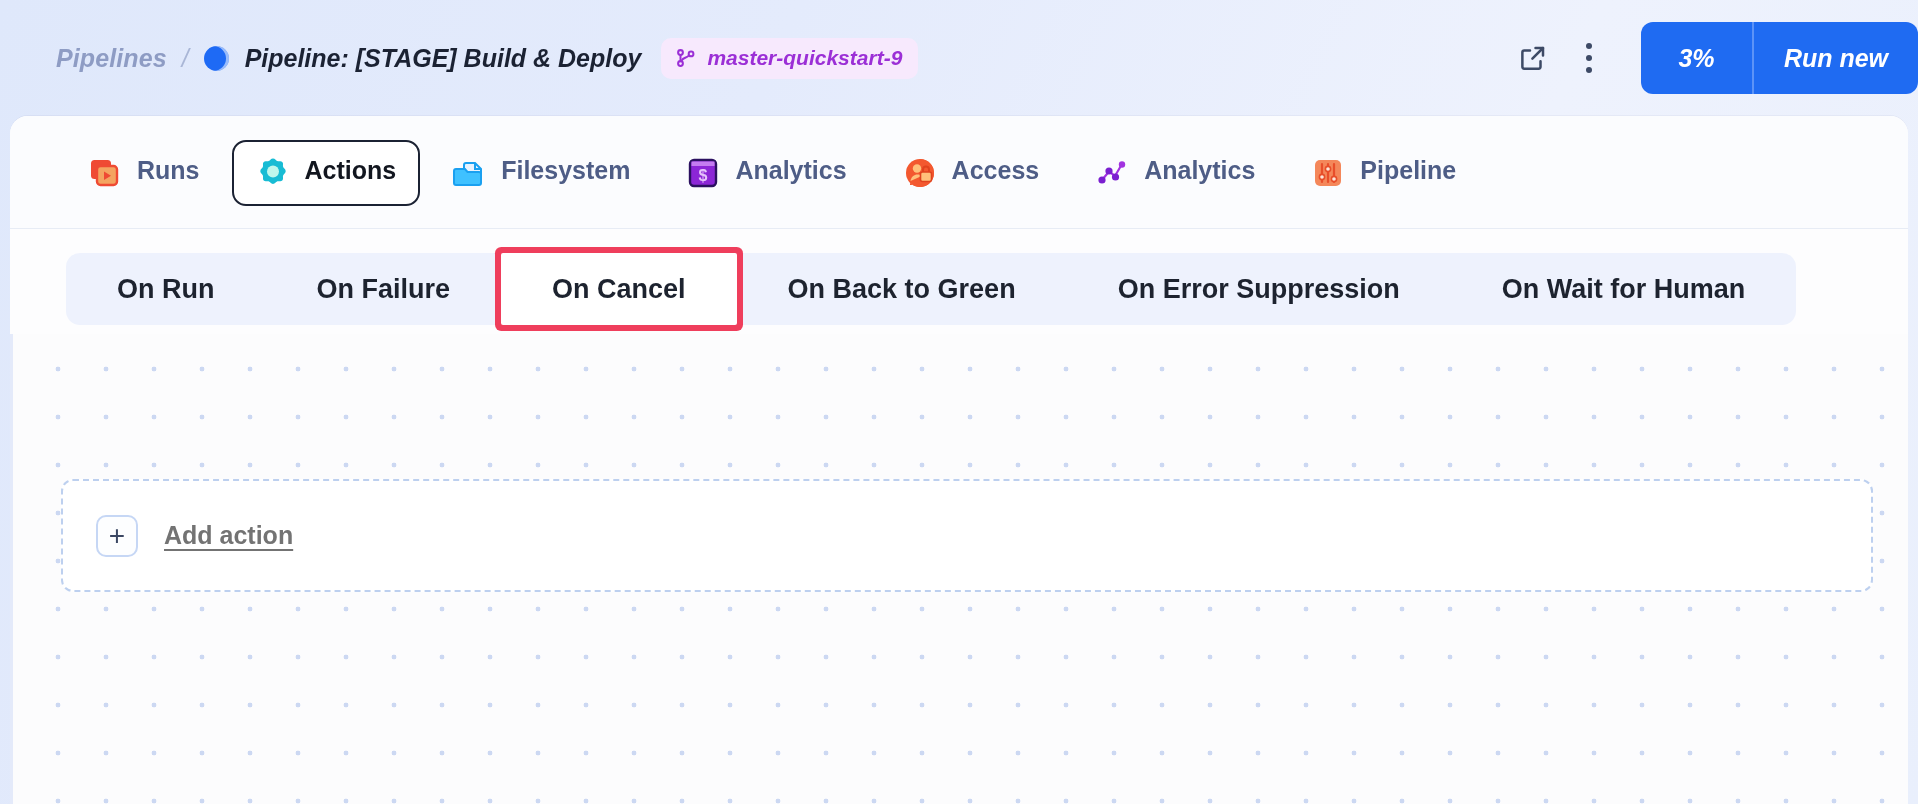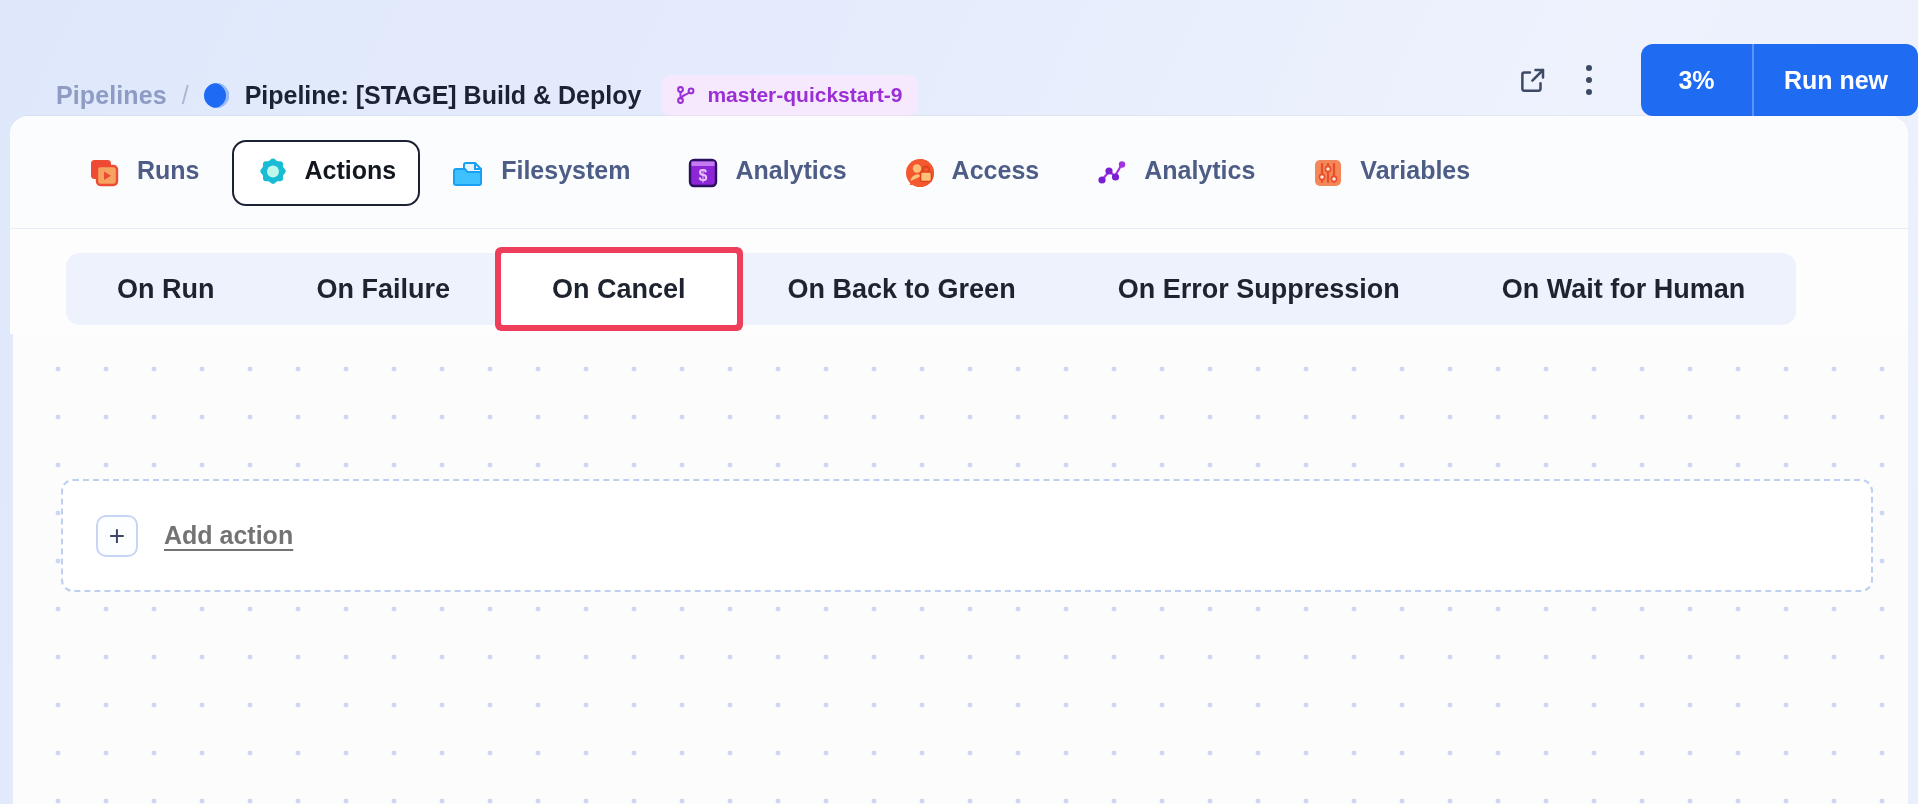--- a/index.html
+++ b/index.html
@@ -16,22 +16,23 @@
     width: 1918px; height: 804px;
     background: linear-gradient(115deg, #dfe8fb 0%, #e4ebfc 35%, #eef2fd 70%, #e9effc 100%);
     overflow: hidden;
   }
 
   
   .header {
     position: relative;
     height: 116px;
     display: flex;
-    align-items: flex-end;
+    align-items: center;
     padding: 0 0 0 56px;
+    font-style: italic;
   }
   .crumbs { display: flex; align-items: center; gap: 0; flex: 1; }
   .crumb-root {
     font-size: 25px; font-weight: 600; color: #8e9cc4; letter-spacing: .1px;
   }
   .crumb-sep {
     font-size: 25px; color: #a9b6d6; margin: 0 15px; font-weight: 400;
   }
   .status-dot {
     width: 25px; height: 25px; border-radius: 50%;
@@ -302,21 +303,21 @@
             <g stroke="#e84e2a" stroke-width="2.2" stroke-linecap="round">
               <path d="M11 8v18"></path>
                 <path d="M17 8v18"></path>
                 <path d="M23 8v18"></path>
             </g>
             <circle cx="11" cy="21" r="2.6" fill="#fde6d8" stroke="#e84e2a" stroke-width="1.6"></circle>
             <circle cx="17" cy="13" r="2.6" fill="#fde6d8" stroke="#e84e2a" stroke-width="1.6"></circle>
             <circle cx="23" cy="23" r="2.6" fill="#fde6d8" stroke="#e84e2a" stroke-width="1.6"></circle>
           </svg>
         </span>
-        <span>Variables</span>
+        <span>Pipeline</span>
       </div>
     </div>
 
     <div class="subtabs-row">
       <div class="subtabs">
         <div class="subtab">On Run</div>
         <div class="subtab">On Failure</div>
         <div class="subtab highlight">On Cancel</div>
         <div class="subtab">On Back to Green</div>
         <div class="subtab">On Error Suppression</div>

